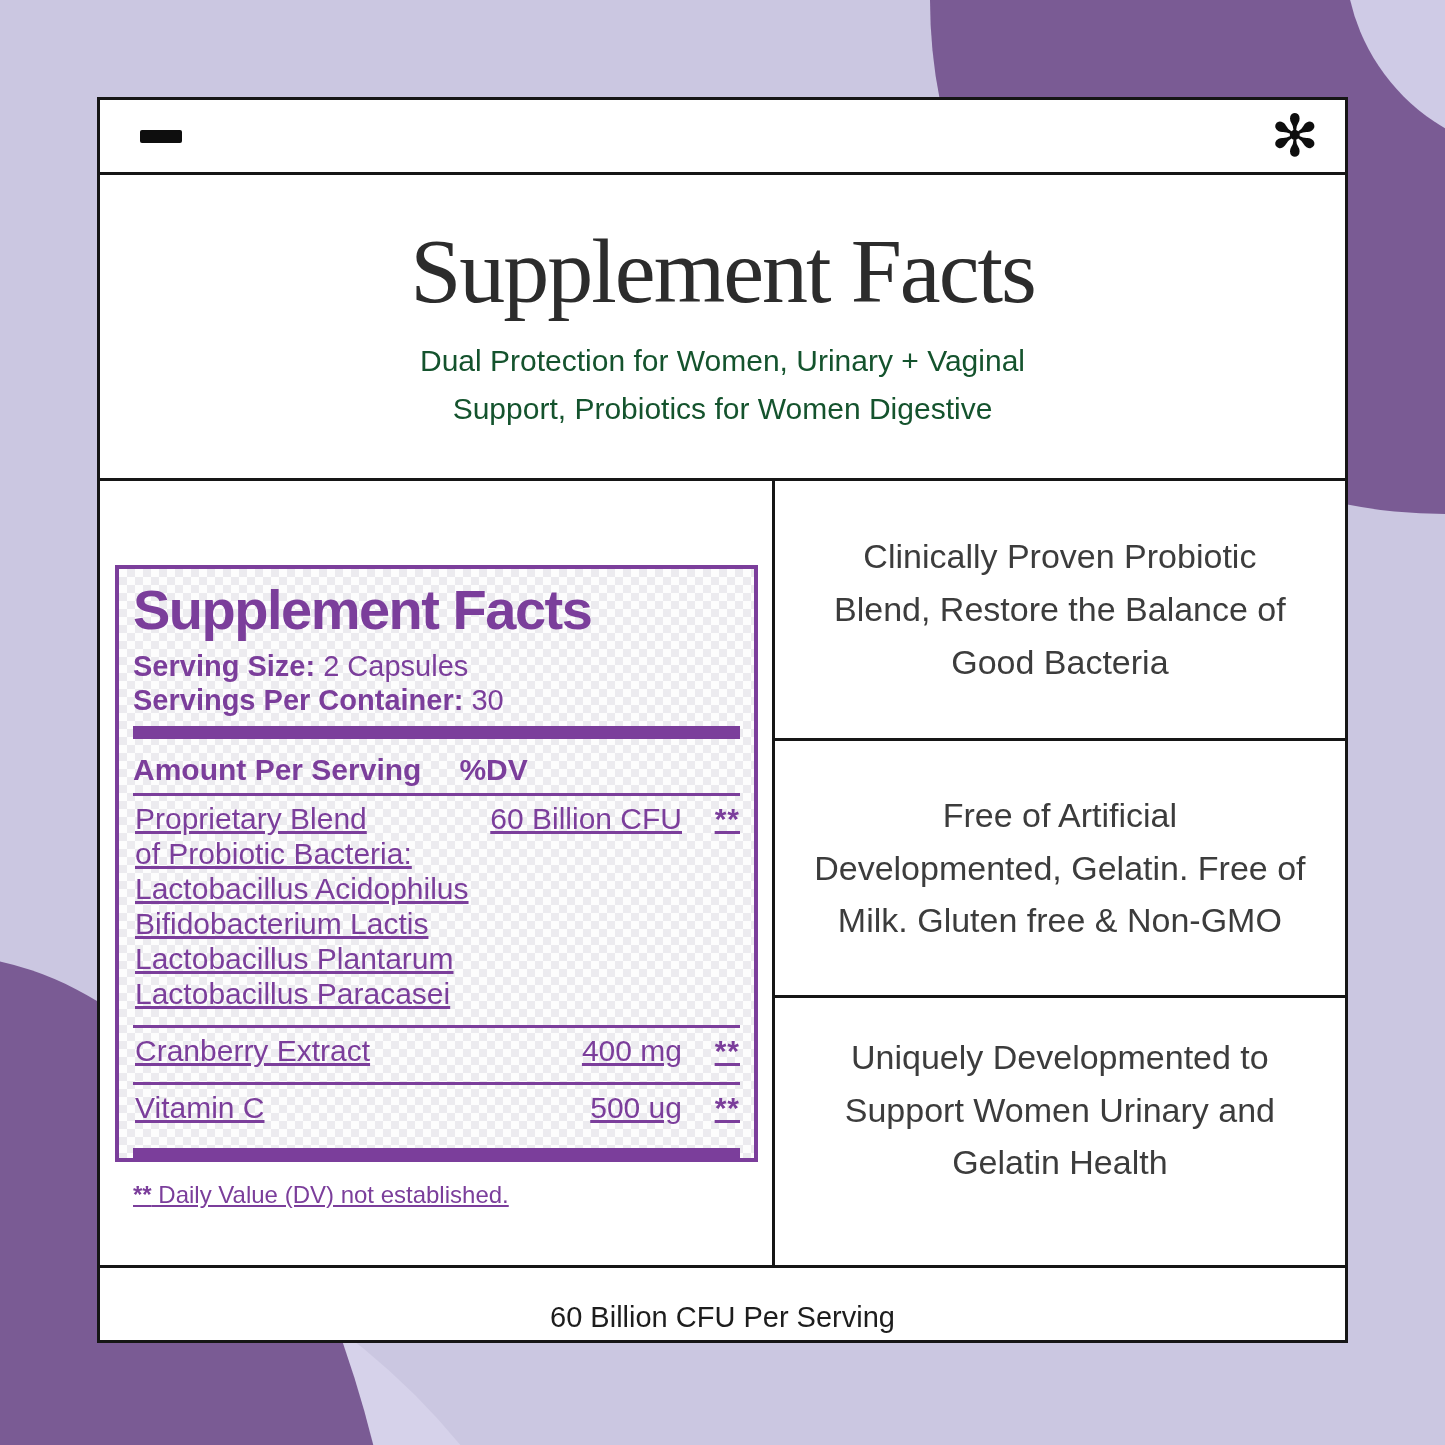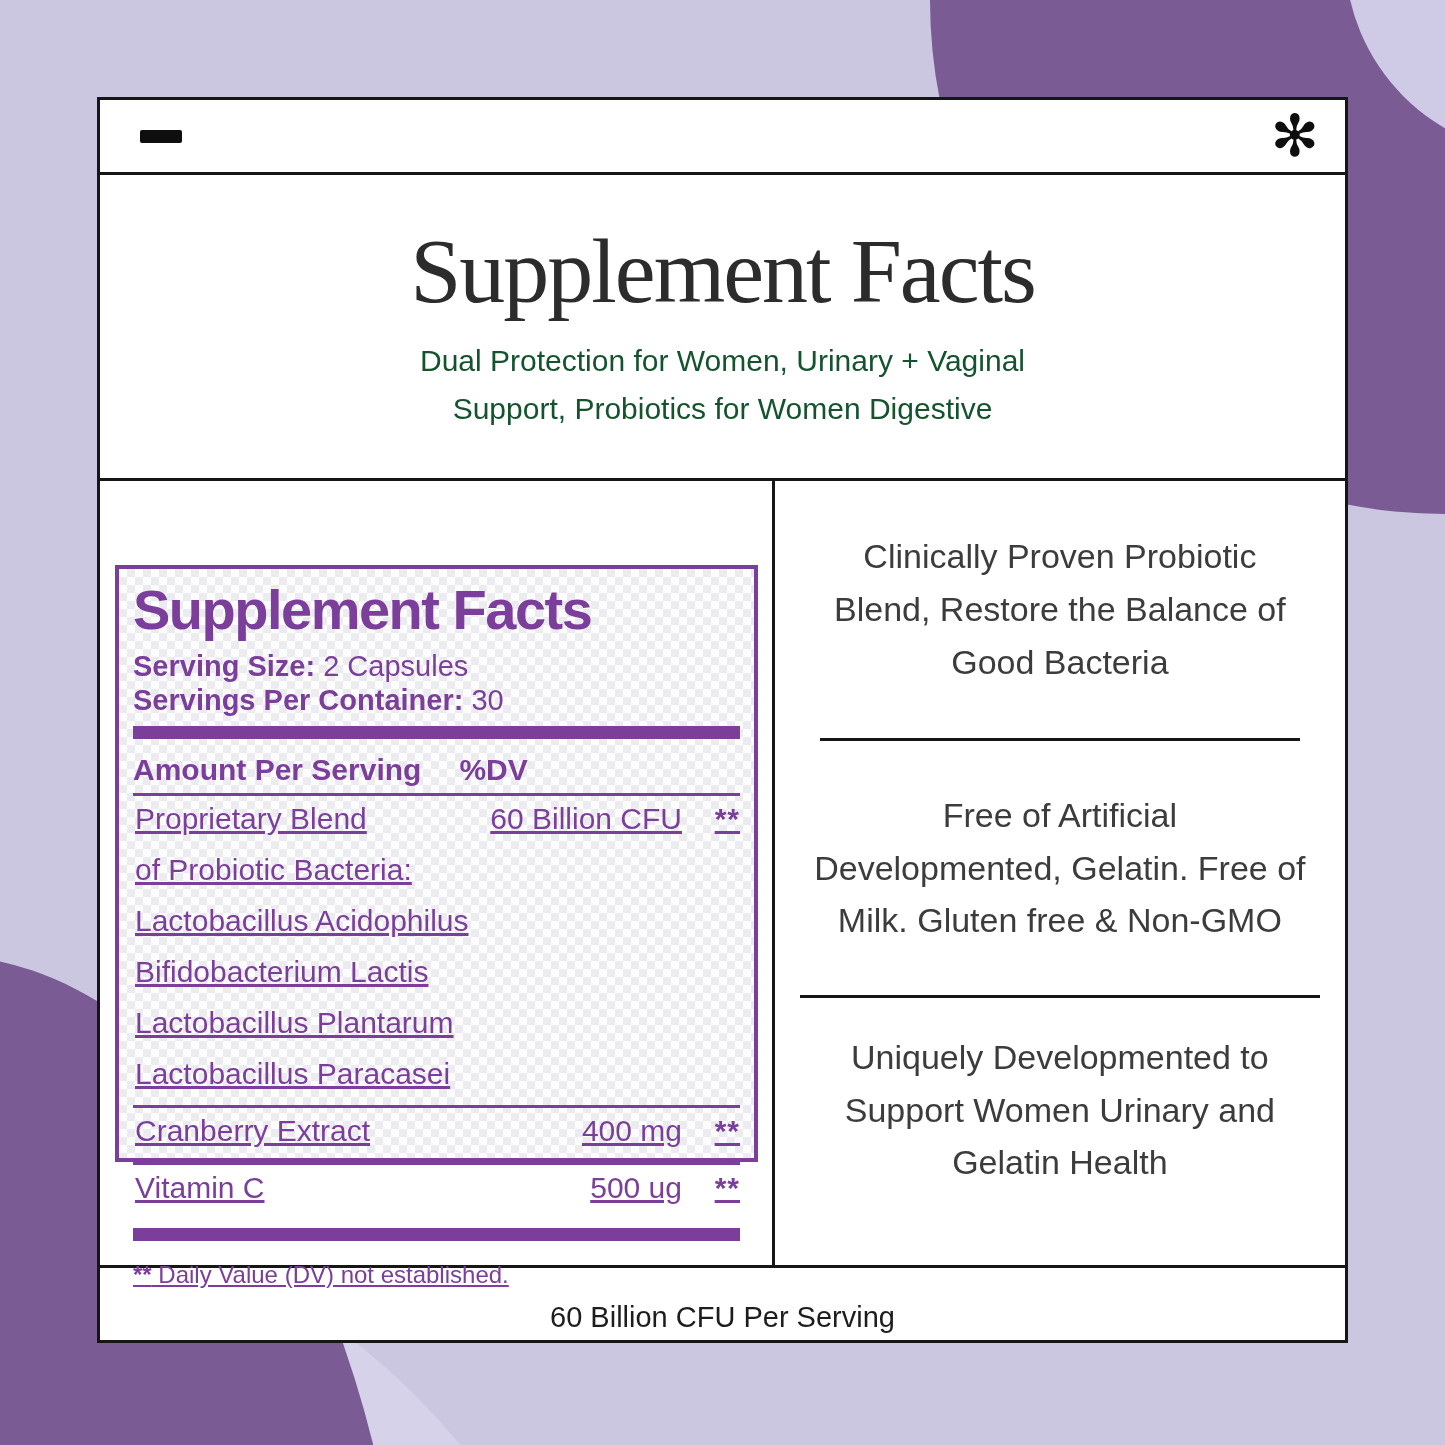--- a/index.html
+++ b/index.html
@@ -98,21 +98,20 @@
   }
   .facts-panel {
     position: relative;
     width: 678px;
     border-right: 3px solid #161616;
   }
   .benefits-column {
     width: 573px;
     display: flex;
     flex-direction: column;
-    align-items: center;
   }
   .benefit-box {
     display: flex;
     align-items: center;
     justify-content: center;
     text-align: center;
     padding: 0 14px;
     font-size: 34px;
     line-height: 1.55;
     color: #3C3C3C;
@@ -177,21 +176,21 @@
   .ing-grid {
     display: grid;
     grid-template-columns: 1fr auto 58px;
     font-size: 30px;
     line-height: 35px;
     padding: 5px 0 14px 2px;
     text-decoration: underline;
   }
   .ing-grid .amount { justify-self: end; }
   .ing-grid .dv { justify-self: end; font-weight: bold; letter-spacing: 1px; }
-  .blend-sub { grid-column: 1 / 4; margin-top: 16px; }
+  .blend-sub { grid-column: 1 / 4; }
   .footnote {
     font-size: 24px;
     padding-top: 20px;
     text-decoration: underline;
   }
   .footnote b { font-weight: bold; }
 </style>
 </head>
 <body>
 

